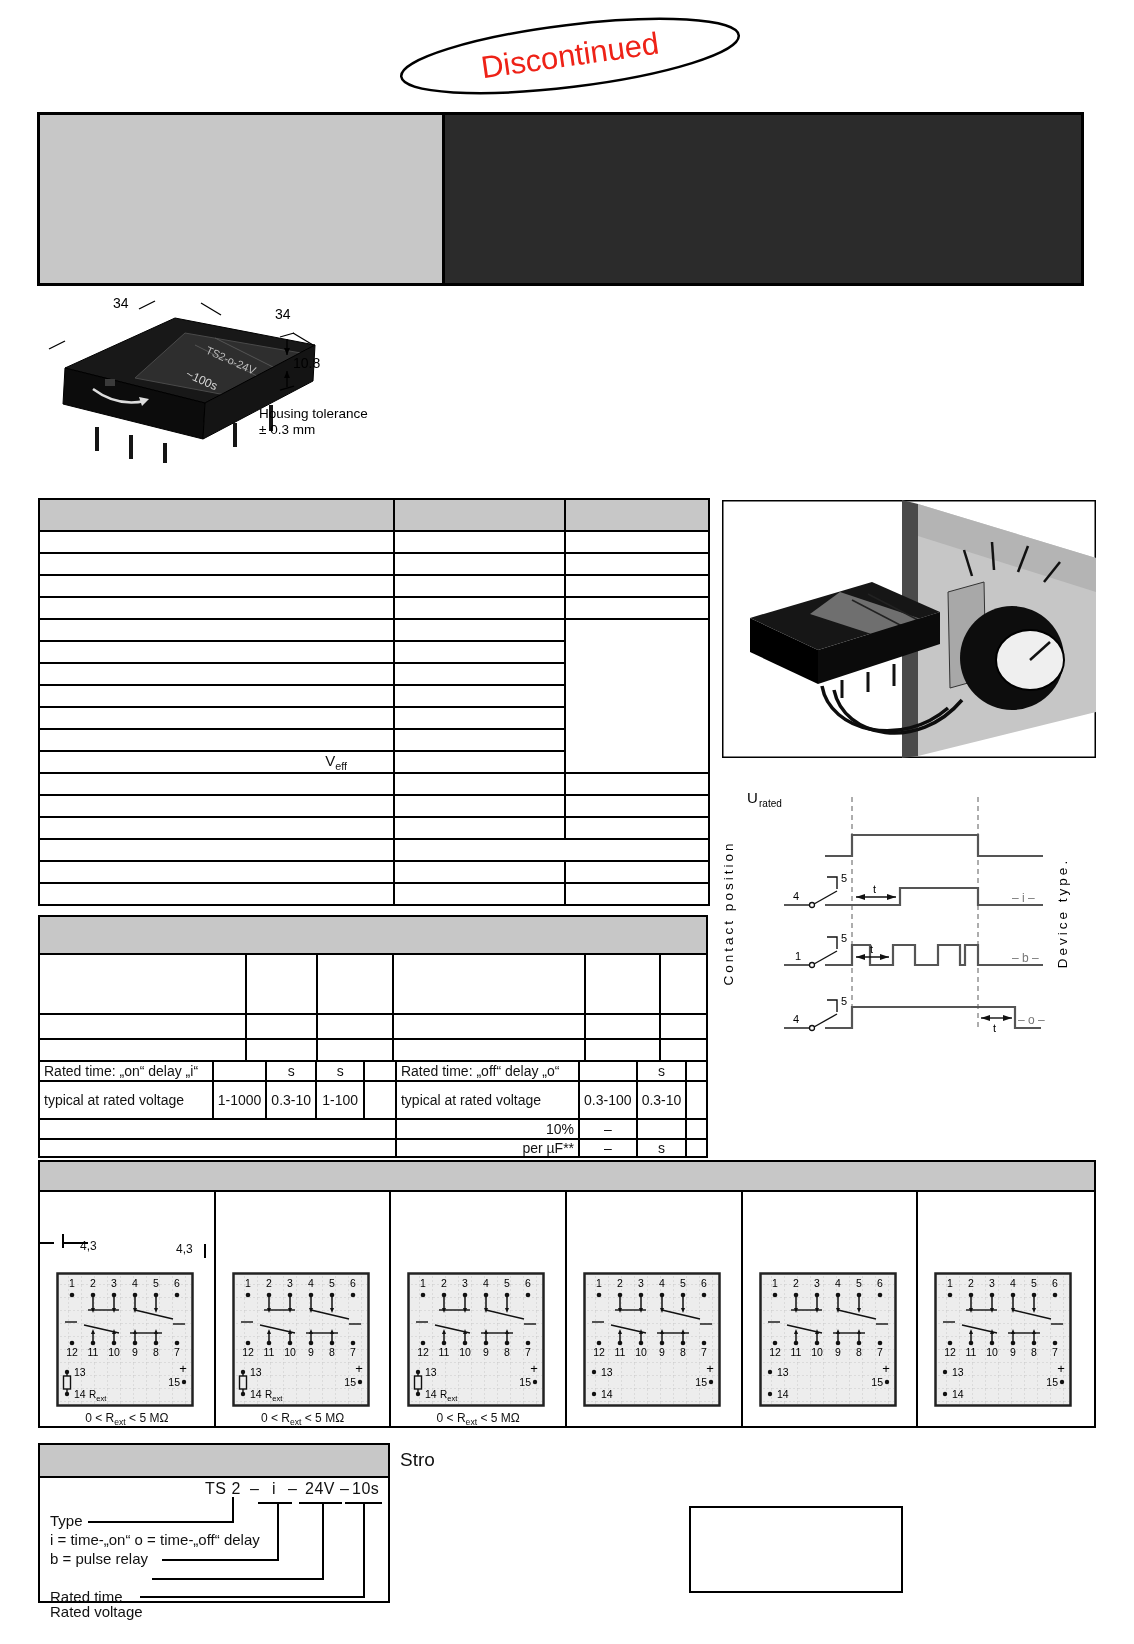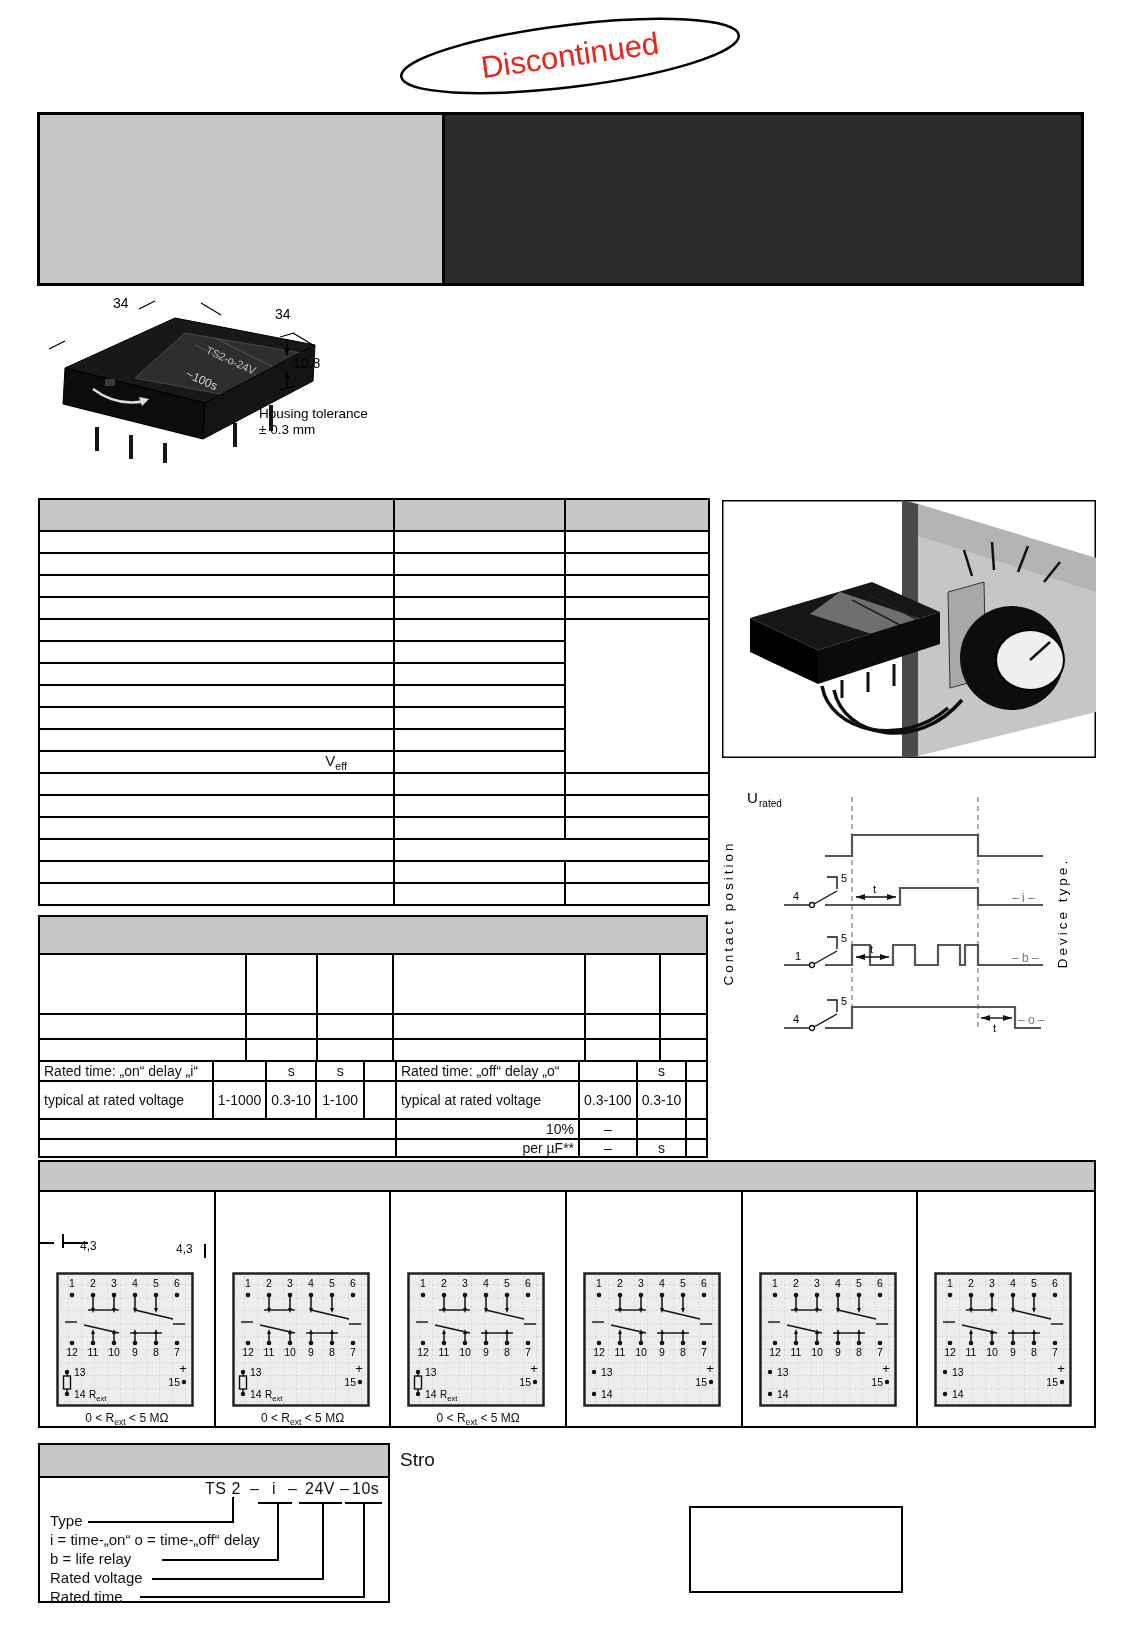--- a/index.html
+++ b/index.html
@@ -998,15 +998,15 @@
 <div class="oline abs" style="left:322px;top:1503px;width:2px;height:77px"></div>
 <div class="oline abs" style="left:363px;top:1503px;width:2px;height:94px"></div>
 
 <div class="oline abs" style="left:88px;top:1521px;width:146px;height:1.6px"></div>
 <div class="oline abs" style="left:162px;top:1559px;width:117px;height:1.6px"></div>
 <div class="oline abs" style="left:152px;top:1578px;width:172px;height:1.6px"></div>
 <div class="oline abs" style="left:140px;top:1596px;width:225px;height:1.6px"></div>
 
 <span class="ord-label" style="left:50px;top:1512px">Type</span>
 <span class="ord-label" style="left:50px;top:1531px">i = time-„on“ o = time-„off“ delay</span>
-<span class="ord-label" style="left:50px;top:1550px">b = life relay</span>
-<span class="ord-label" style="left:50px;top:1569px">Rated voltage</span>
+<span class="ord-label" style="left:50px;top:1550px">b = pulse relay</span>
+<span class="ord-label" style="left:50px;top:1603px">Rated voltage</span>
 <span class="ord-label" style="left:50px;top:1588px">Rated time</span>
 
 </body></html>

